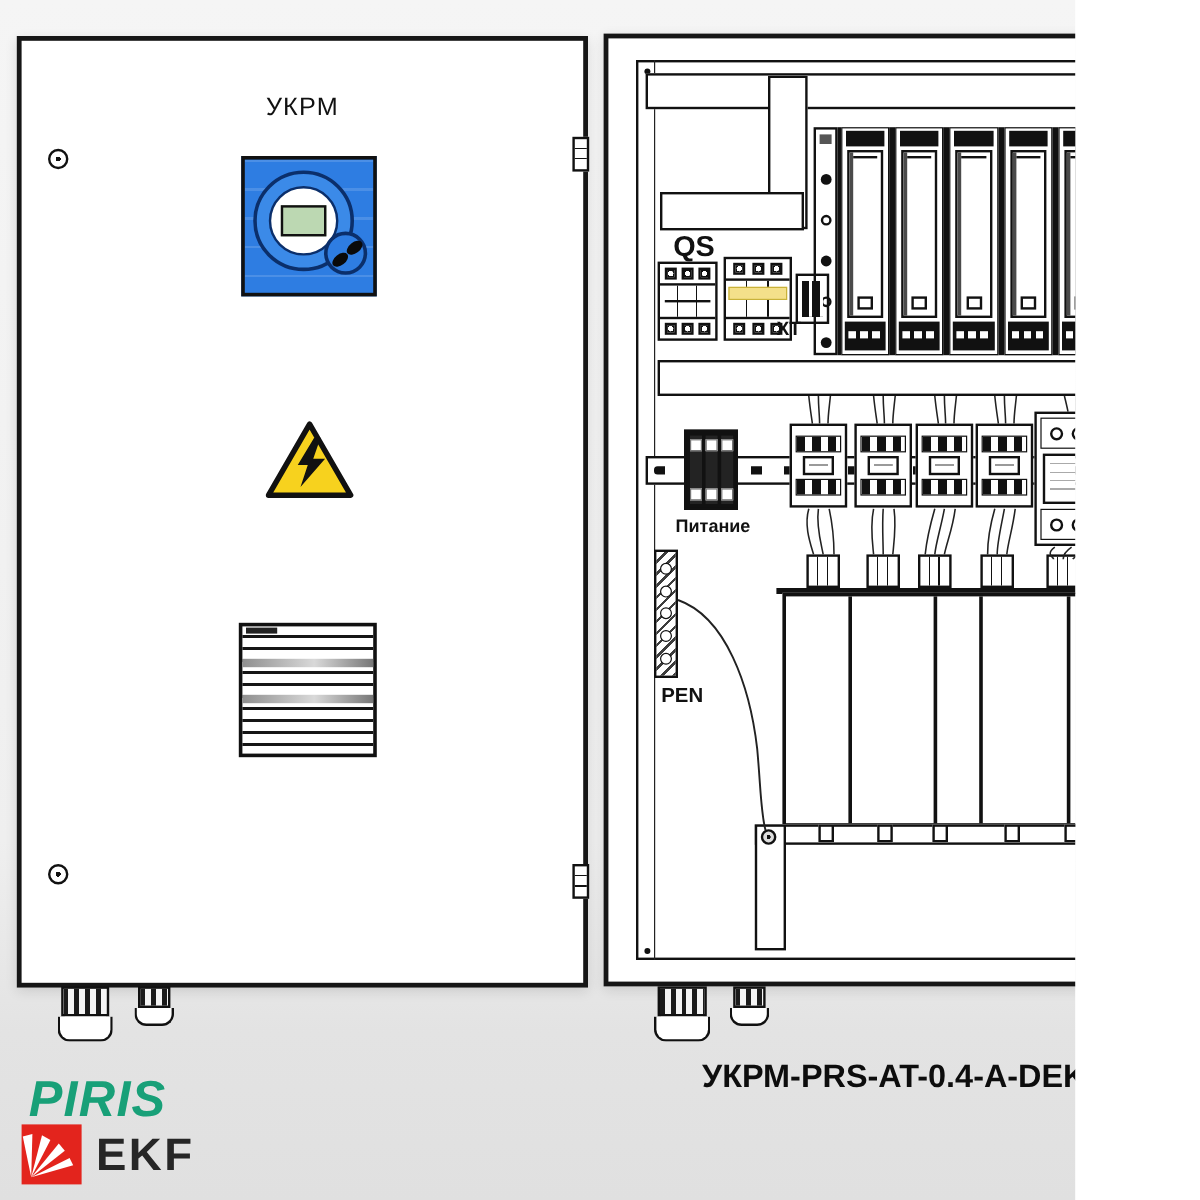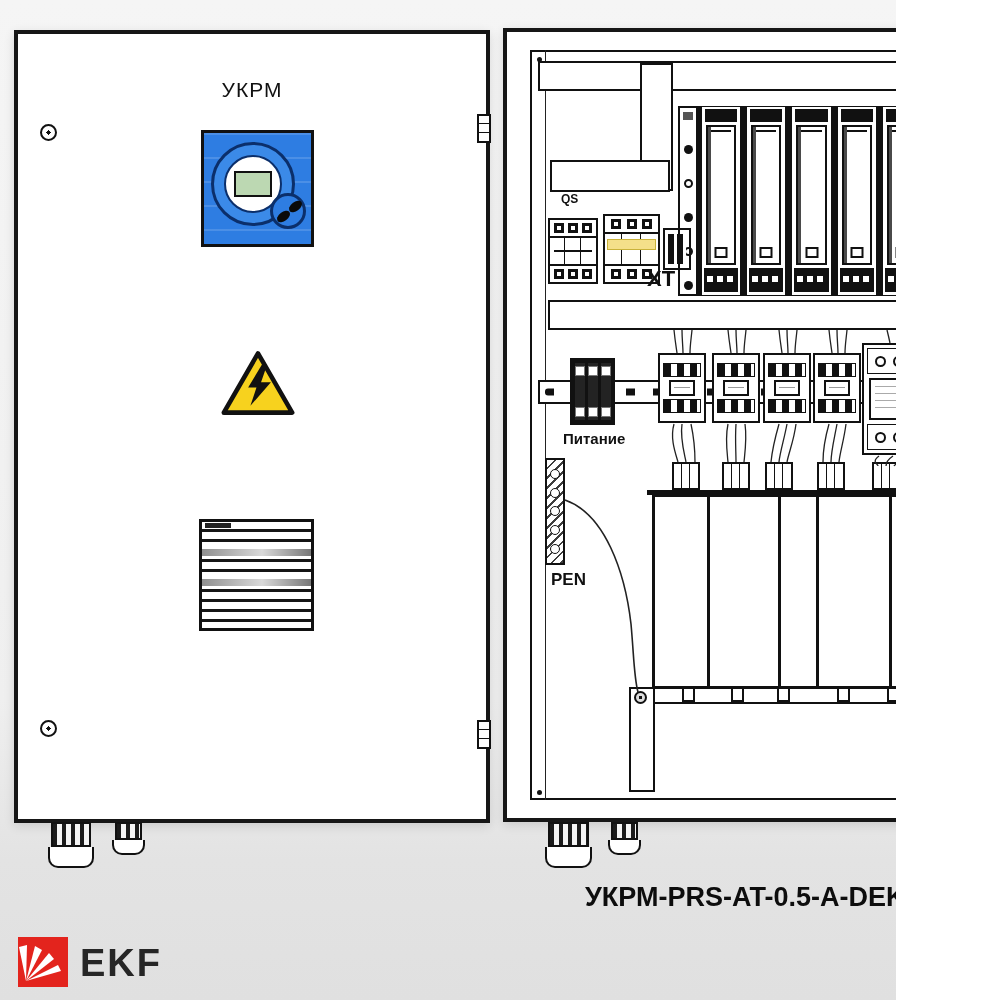--- a/index.html
+++ b/index.html
@@ -231,21 +231,21 @@
       <div class="xstrip">
         <span class="tsq"></span>
         <span class="td"></span>
         <span class="th"></span>
         <span class="td"></span>
         <span class="th"></span>
         <span class="td"></span>
       </div>
     </div>
 
-    <div class="lbl" style="left:54px;top:160px;font-size:12px">QS</div>
+    <div class="lbl" style="left:54px;top:160px;font-size:24px">QS</div>
     <div class="bk" style="left:41px;top:186px;width:50px;height:66px">
       <div class="bk-row">
           <span></span>
           <span></span>
           <span></span>
         </div>
       <div class="bk-mid"></div>
       <div class="bk-row b">
           <span></span>
           <span></span>
@@ -259,21 +259,21 @@
           <span></span>
         </div>
       <div class="bk-mid yellow"></div>
       <div class="bk-row b">
           <span></span>
           <span></span>
           <span></span>
         </div>
     </div>
     <div class="blackcomp" style="left:156px;top:196px;width:28px;height:42px"></div>
-    <div class="lbl" style="left:140px;top:234px;font-size:22px">XT</div>
+    <div class="lbl" style="left:140px;top:234px;font-size:16px">XT</div>
 
     <div class="rail" style="left:31px;top:348px;width:412px"></div>
     <div class="pwr" style="left:63px;top:326px;width:45px;height:67px">
       <div class="pole">
           <span></span>
           <span></span>
         </div>
       <div class="pole">
           <span></span>
           <span></span>
@@ -395,28 +395,29 @@
 
   <div class="gland" style="left:545px;top:822px;width:47px;height:46px">
     <div class="g-top"></div>
       <div class="g-bot"></div>
   </div>
   <div class="gland" style="left:608px;top:822px;width:33px;height:33px">
     <div class="g-top"></div>
       <div class="g-bot"></div>
   </div>
 
+  <div class="piris">PIRIS</div>
   <div class="ekf-badge">
     <svg width="50" height="50" viewBox="0 0 50 50">
       <g fill="#fff">
         <polygon points="8,44 1,10 9,8"></polygon>
         <polygon points="8,44 17,9 24,13"></polygon>
         <polygon points="8,44 31,16 36,22"></polygon>
         <polygon points="8,44 40,28 43,34"></polygon>
       </g>
     </svg>
   </div>
   <div class="ekf-text">EKF</div>
 
   <div class="caption">
-    <div>УКРМ-PRS-AT-0.5-A-DEK</div>
+    <div>УКРМ-PRS-AT-0.4-A-DEK</div>
   </div>
 </div>
 
 </body></html>

